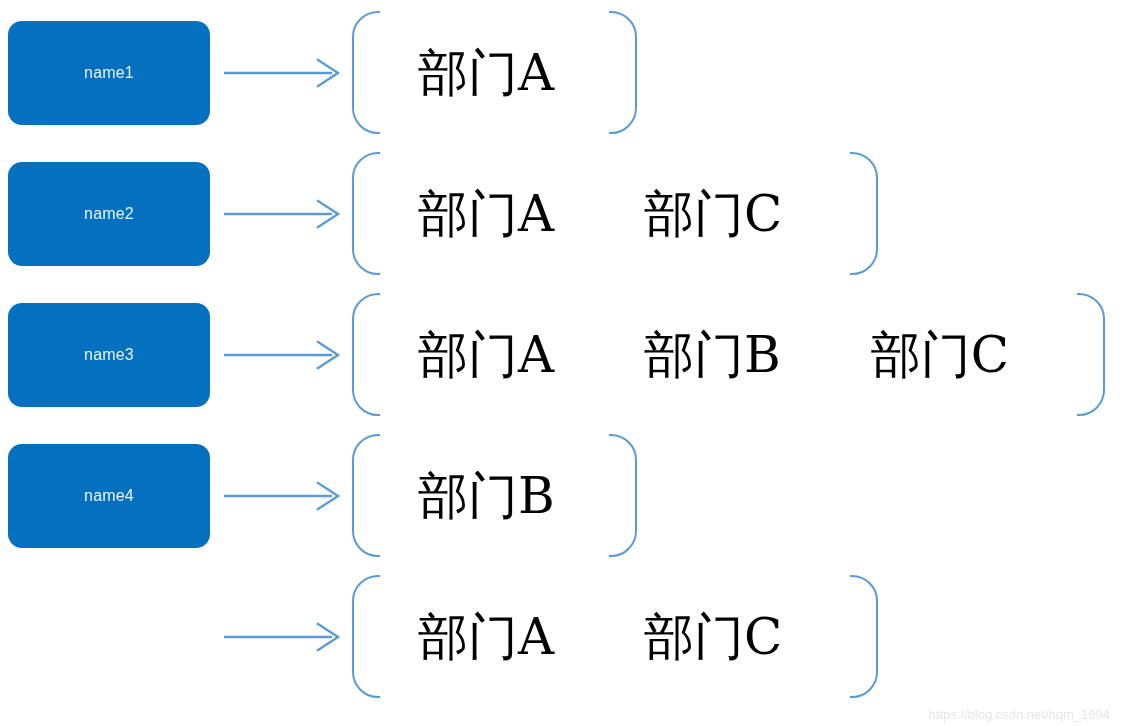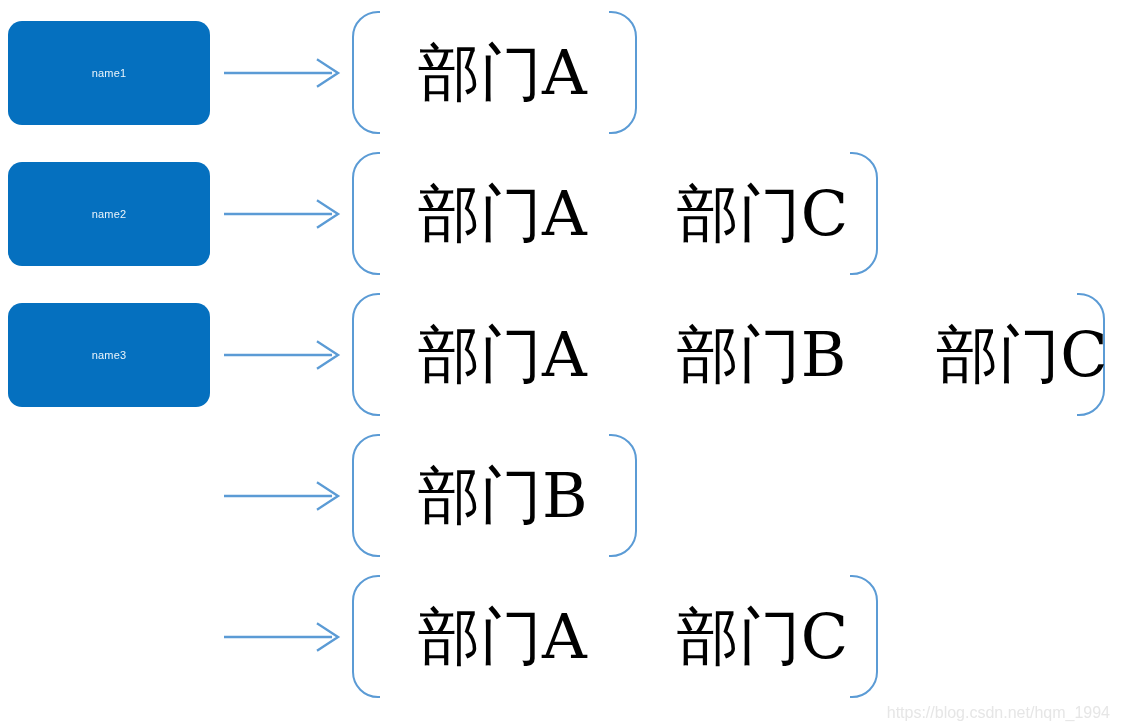--- a/index.html
+++ b/index.html
@@ -31,21 +31,21 @@
     width: 202px;
     height: 104px;
     background: #0570BF;
     border-radius: 14px;
     display: flex;
     align-items: center;
     justify-content: center;
   }
   .name-label {
     color: #eaf4fb;
-    font-size: 11px;
+    font-size: 16px;
     font-family: "Liberation Sans", sans-serif;
     letter-spacing: 0.2px;
     line-height: 1;
   }
   
   .arrow {
     position: absolute;
     left: 220px;
     top: 54px;
     width: 124px;
@@ -78,35 +78,35 @@
     top: 9px;
     left: 352px;
     height: 123px;
     display: flex;
     align-items: center;
     padding-left: 66px;
     box-sizing: border-box;
   }
   .dept {
     font-family: "DejaVu Serif", "Liberation Serif", serif;
-    font-size: 62px;
+    font-size: 50px;
     color: #000000;
     line-height: 1;
     white-space: nowrap;
     margin-right: 90px;
   }
   .dept:last-child { margin-right: 0; }
 
   
   .watermark {
     position: absolute;
     right: 16px;
     bottom: 4px;
     color: #e6e6e6;
-    font-size: 16px;
+    font-size: 13px;
     font-family: "Liberation Sans", sans-serif;
     white-space: nowrap;
     margin-left: 15px;
   }
 </style>
 </head>
 <body>
 
 <div id="canvas">
   <div id="rows-host">
@@ -155,20 +155,23 @@
           <div class="bracket-mask-top"></div>
           <div class="bracket-mask-bottom"></div>
         </div>
         <div class="items" style="width: 753px;">
           <span class="dept">部门A</span>
           <span class="dept">部门B</span>
           <span class="dept">部门C</span>
         </div>
       </div>
       <div class="row" style="top: 425px;">
+        <div class="name-box">
+          <span class="name-label">name4</span>
+        </div>
         <div class="arrow"><svg width="124" height="34" viewBox="0 0 124 34">
             <line x1="4" y1="17" x2="112" y2="17" stroke="#5B9BD5" stroke-width="2.4"></line>
             <polyline points="98,4 118,17 98,30" fill="none" stroke="#5B9BD5" stroke-width="2.4" stroke-linecap="square"></polyline>
           </svg></div>
         <div class="bracket" style="width: 285px;">
           <div class="bracket-mask-top"></div>
           <div class="bracket-mask-bottom"></div>
         </div>
         <div class="items" style="width: 285px;">
           <span class="dept">部门B</span>

